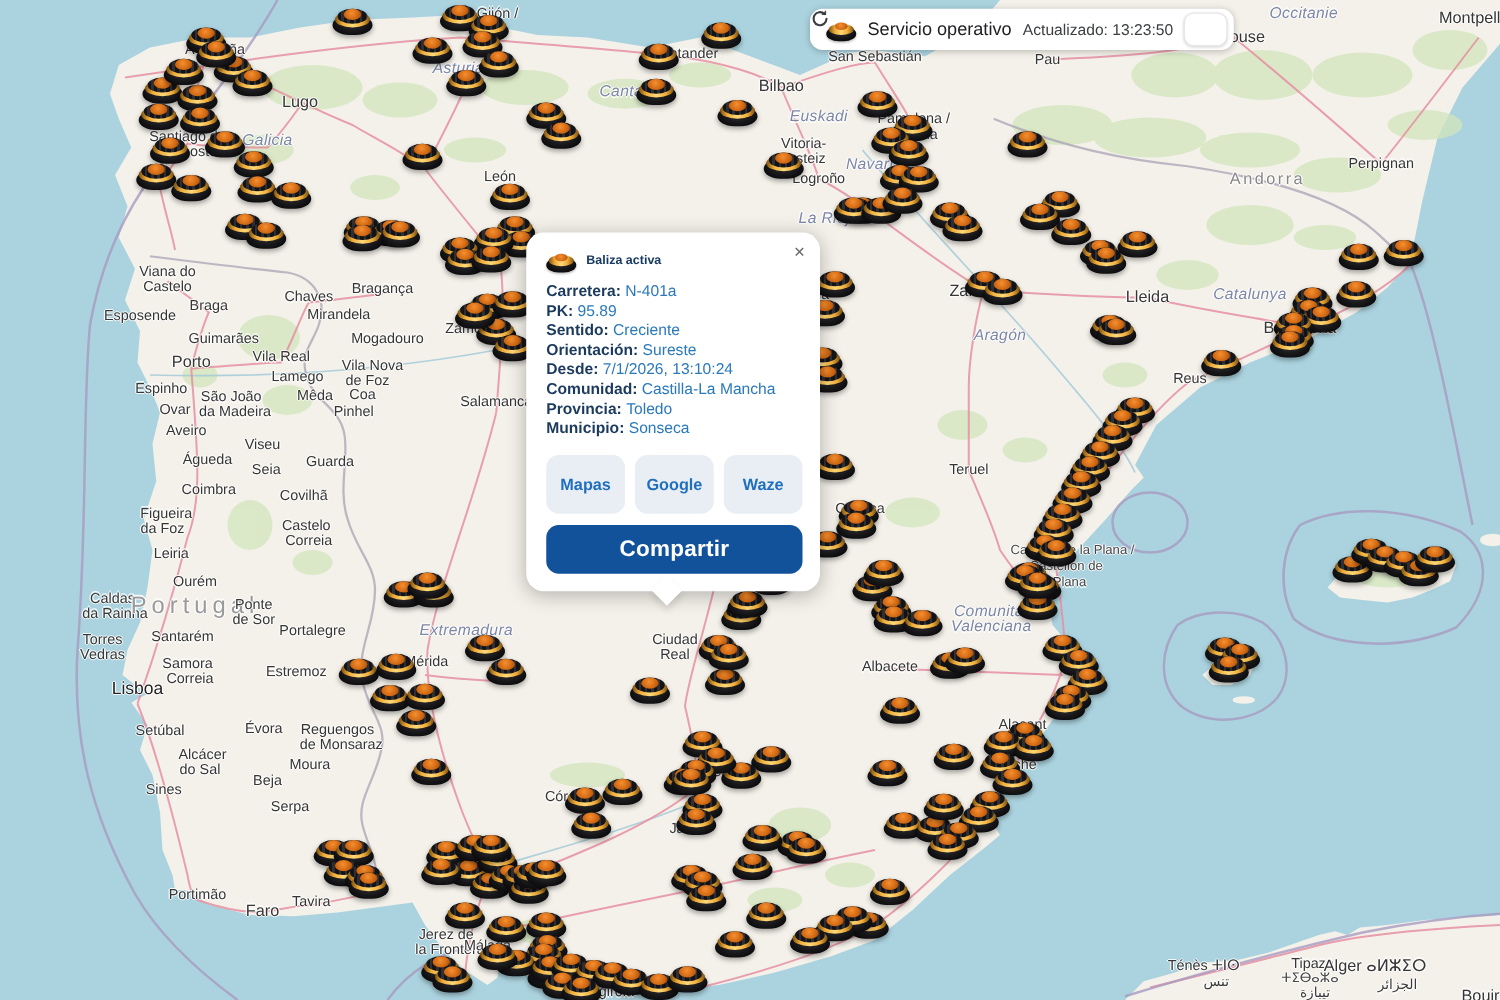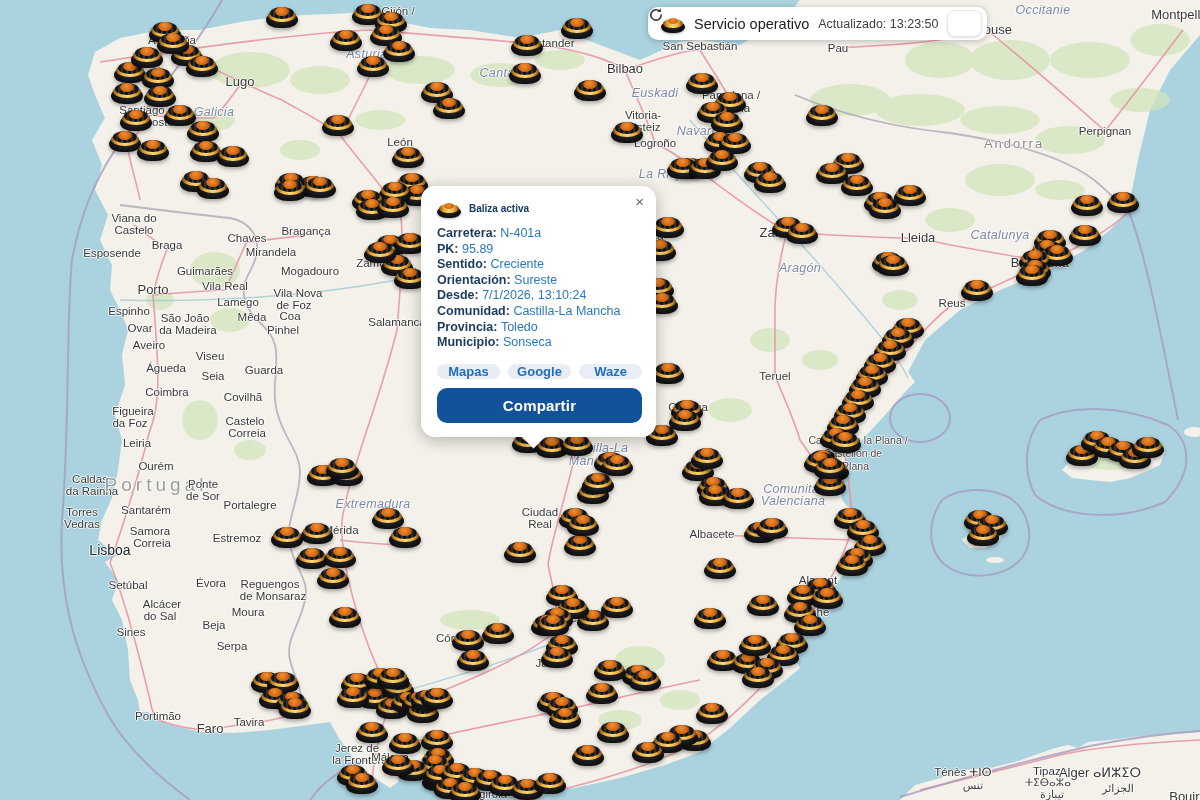--- a/index.html
+++ b/index.html
@@ -50,22 +50,22 @@
       box-shadow:0 3px 16px rgba(0,0,0,.28);padding:13px 14px 14px 16px;}
   #popup .ptr{position:absolute;left:104px;bottom:-8px;width:17px;height:17px;background:#fff;transform:rotate(45deg);
       box-shadow:3px 3px 6px rgba(0,0,0,.12);}
   #popup .head{display:flex;align-items:center;gap:8px;margin-bottom:8px;}
   #popup .title{font-size:10px;font-weight:bold;color:#163a61;}
   #popup .close{position:absolute;right:12px;top:8px;font-size:15px;color:#666;cursor:pointer;line-height:1;}
   .fld{font-size:12.5px;line-height:15.6px;color:#163a61;}
   .fld b{color:#1b3a5e;font-weight:bold;}
   .fld span{color:#2a79bd;}
   #popup .btnrow{display:flex;gap:8px;margin-top:13px;}
-  .lnk-btn{flex:1;background:#e9eef4;border:none;border-radius:10px;padding:0 0;font-size:13px;font-weight:bold;color:#1f6fbe;cursor:pointer;}
-  .share-btn{width:100%;margin-top:9px;background:#11529b;border:none;border-radius:10px;padding:9px 0;font-size:15px;font-weight:bold;color:#fff;cursor:pointer;letter-spacing:.2px;}
+  .lnk-btn{flex:1;background:#e9eef4;border:none;border-radius:10px;padding:16px 0;font-size:13px;font-weight:bold;color:#1f6fbe;cursor:pointer;}
+  .share-btn{width:100%;margin-top:9px;background:#11529b;border:none;border-radius:10px;padding:9px 0;font-size:18px;font-weight:bold;color:#fff;cursor:pointer;letter-spacing:.2px;}
 </style>
 </head>
 <body>
 
 <div id="stage">
 
   <svg width="1200" height="800" viewBox="0 0 1200 800">
 
     <rect x="0" y="0" width="1200" height="800" fill="#abd3df"></rect>
 
@@ -240,21 +240,21 @@
       <span class="lbl city" style="left: 360px; top: 760px;">la Frontera</span>
       <span class="lbl city" style="left: 286px; top: 704px;">Huelva</span>
       <span class="lbl city" style="left: 458px; top: 638px;">Córdoba</span>
       <span class="lbl city" style="left: 548px; top: 663px;">Jaén</span>
       <span class="lbl city" style="left: 390px; top: 757px;">Málaga</span>
       <span class="lbl city" style="left: 480px; top: 794px;">Fuengirola</span>
       <span class="lbl city" style="left: 134px; top: 218px;">Viana do</span>
       <span class="lbl city" style="left: 134px; top: 230px;">Castelo</span>
       <span class="lbl city" style="left: 167px; top: 245px;">Braga</span>
       <span class="lbl city" style="left: 112px; top: 253px;">Esposende</span>
-      <span class="lbl city" style="left: 179px; top: 271px; margin-left: 26px;">Guimarães</span>
+      <span class="lbl city" style="left: 179px; top: 271px;">Guimarães</span>
       <span class="lbl city" style="left: 247px; top: 238px;">Chaves</span>
       <span class="lbl city" style="left: 271px; top: 252px;">Mirandela</span>
       <span class="lbl city" style="left: 306px; top: 231px;">Bragança</span>
       <span class="lbl city" style="left: 310px; top: 271px;">Mogadouro</span>
       <span class="lbl city-lg" style="left: 153px; top: 289px;">Porto</span>
       <span class="lbl city" style="left: 225px; top: 286px;">Vila Real</span>
       <span class="lbl city" style="left: 129px; top: 311px;">Espinho</span>
       <span class="lbl city" style="left: 238px; top: 302px;">Lamego</span>
       <span class="lbl city" style="left: 140px; top: 328px;">Ovar</span>
       <span class="lbl city" style="left: 185px; top: 318px;">São João</span>

